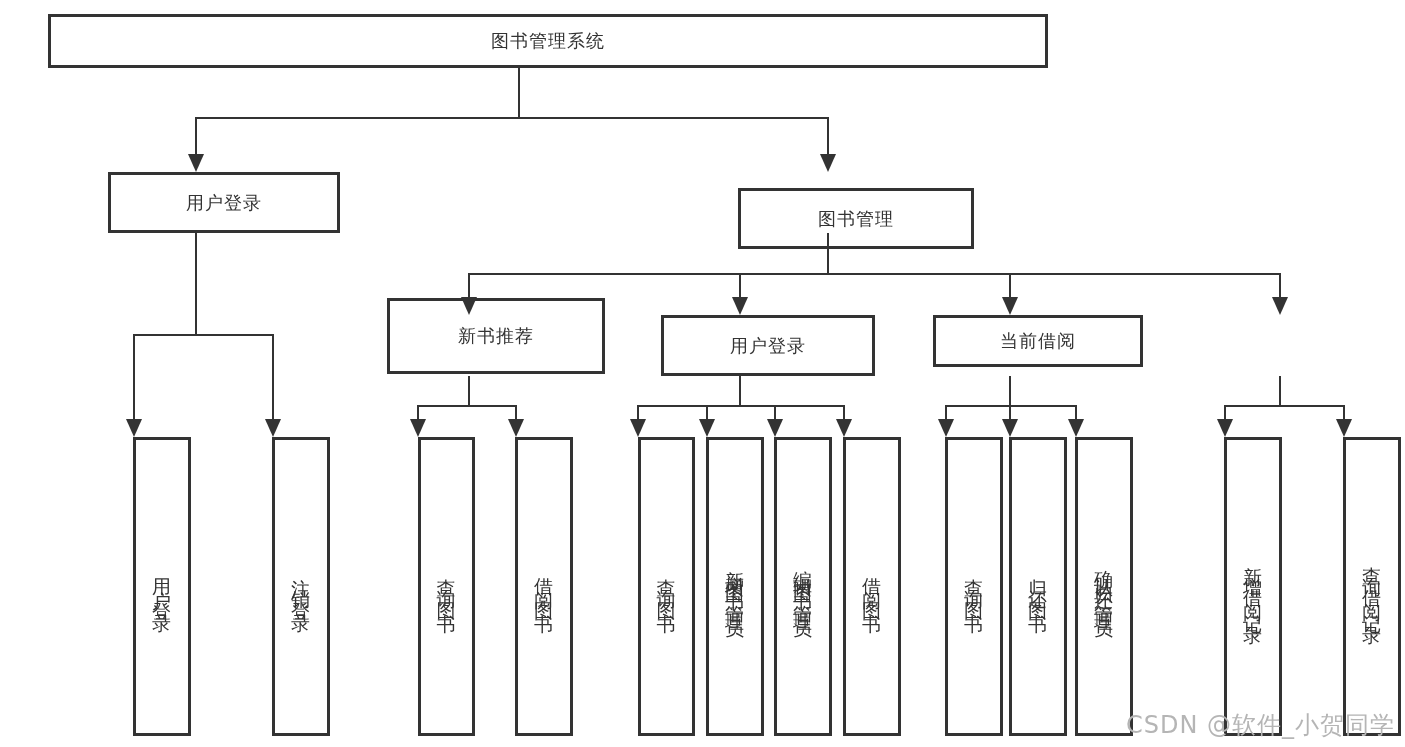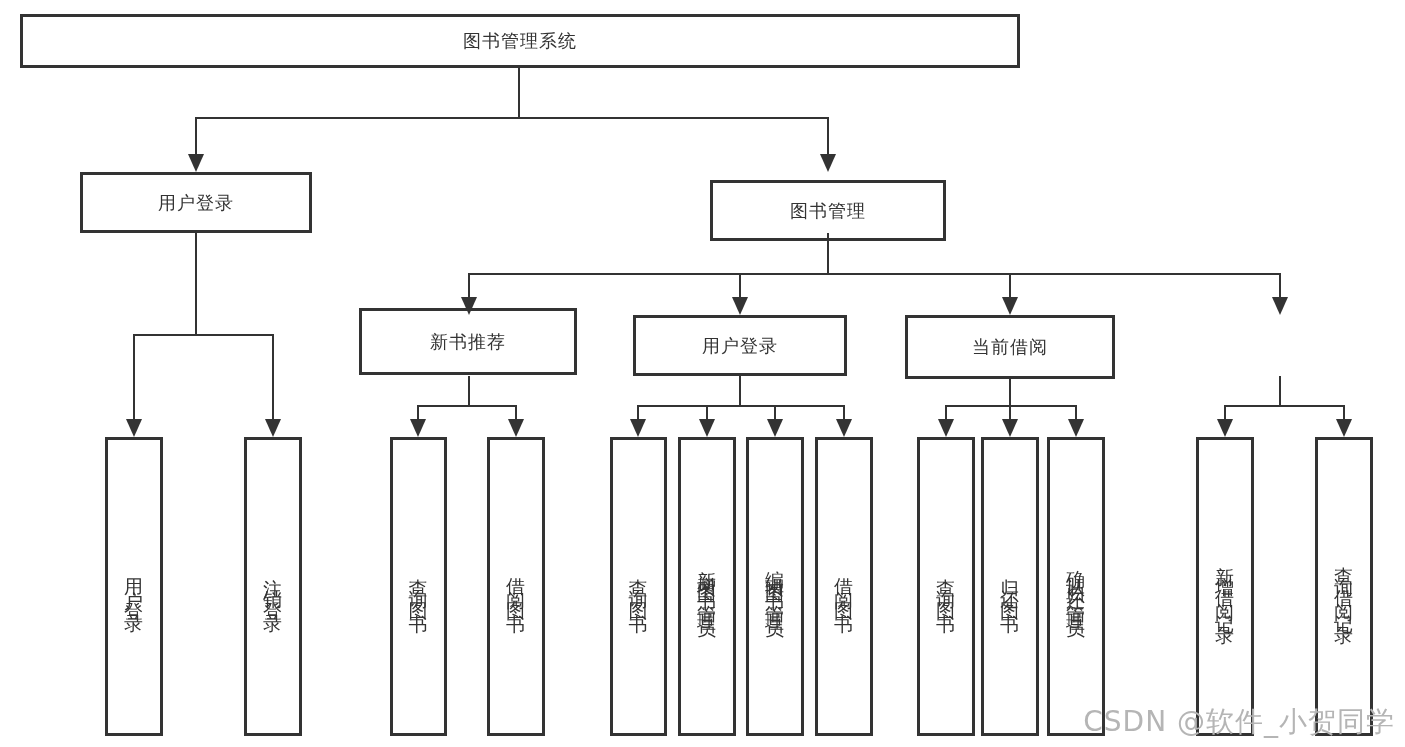--- a/index.html
+++ b/index.html
@@ -22,20 +22,21 @@
   }
   .box {
     position: absolute;
     box-sizing: border-box;
     border: 3px solid var(--line);
     background: #ffffff;
     display: flex;
     align-items: center;
     justify-content: center;
     color: var(--text);
+    margin-left: 28px;
   }
   .box.h-node {
     font-size: 18px;
     letter-spacing: 1px;
   }
   .box.leaf {
     writing-mode: vertical-rl;
     text-orientation: mixed;
     font-size: 19px;
     letter-spacing: 12px;
@@ -48,39 +49,39 @@
     position: absolute;
     width: 0; height: 0;
     border-left: 8px solid transparent;
     border-right: 8px solid transparent;
     border-top: 18px solid var(--line);
   }
   .watermark {
     position: absolute;
     right: 10px;
     bottom: 6px;
-    font-size: 28px;
+    font-size: 24px;
     color: var(--watermark);
     letter-spacing: 1px;
     white-space: nowrap;
   }
 </style>
 </head>
 <body>
 
 <div class="stage">
 
   <div class="box h-node" style="left:20px;top:14px;width:1000px;height:54px">图书管理系统</div>
 
   <div class="box h-node" style="left:80px;top:172px;width:232px;height:61px">用户登录</div>
-  <div class="box h-node" style="left:710px;top:180px;width:236px;height:61px">图书管理</div>
+  <div class="box h-node" style="left:710px;top:188px;width:236px;height:61px">图书管理</div>
 
-  <div class="box h-node" style="left:359px;top:308px;width:218px;height:67px">新书推荐</div>
+  <div class="box h-node" style="left:359px;top:298px;width:218px;height:76px">新书推荐</div>
   <div class="box h-node" style="left:633px;top:315px;width:214px;height:61px">用户登录</div>
-  <div class="box h-node" style="left:905px;top:315px;width:210px;height:64px">当前借阅</div>
+  <div class="box h-node" style="left:905px;top:315px;width:210px;height:52px">当前借阅</div>
 
   <div class="box leaf" style="left:105px;top:437px;width:58px;height:299px">用户登录</div>
   <div class="box leaf" style="left:244px;top:437px;width:58px;height:299px">注销登录</div>
 
   <div class="box leaf" style="left:390px;top:437px;width:57px;height:299px">查询图书</div>
   <div class="box leaf" style="left:487px;top:437px;width:58px;height:299px">借阅图书</div>
 
   <div class="box leaf" style="left:610px;top:437px;width:57px;height:299px">查询图书</div>
   <div class="box leaf long" style="left:678px;top:437px;width:58px;height:299px">新增图书（管理员）</div>
   <div class="box leaf long" style="left:746px;top:437px;width:58px;height:299px">编辑图书（管理员）</div>

